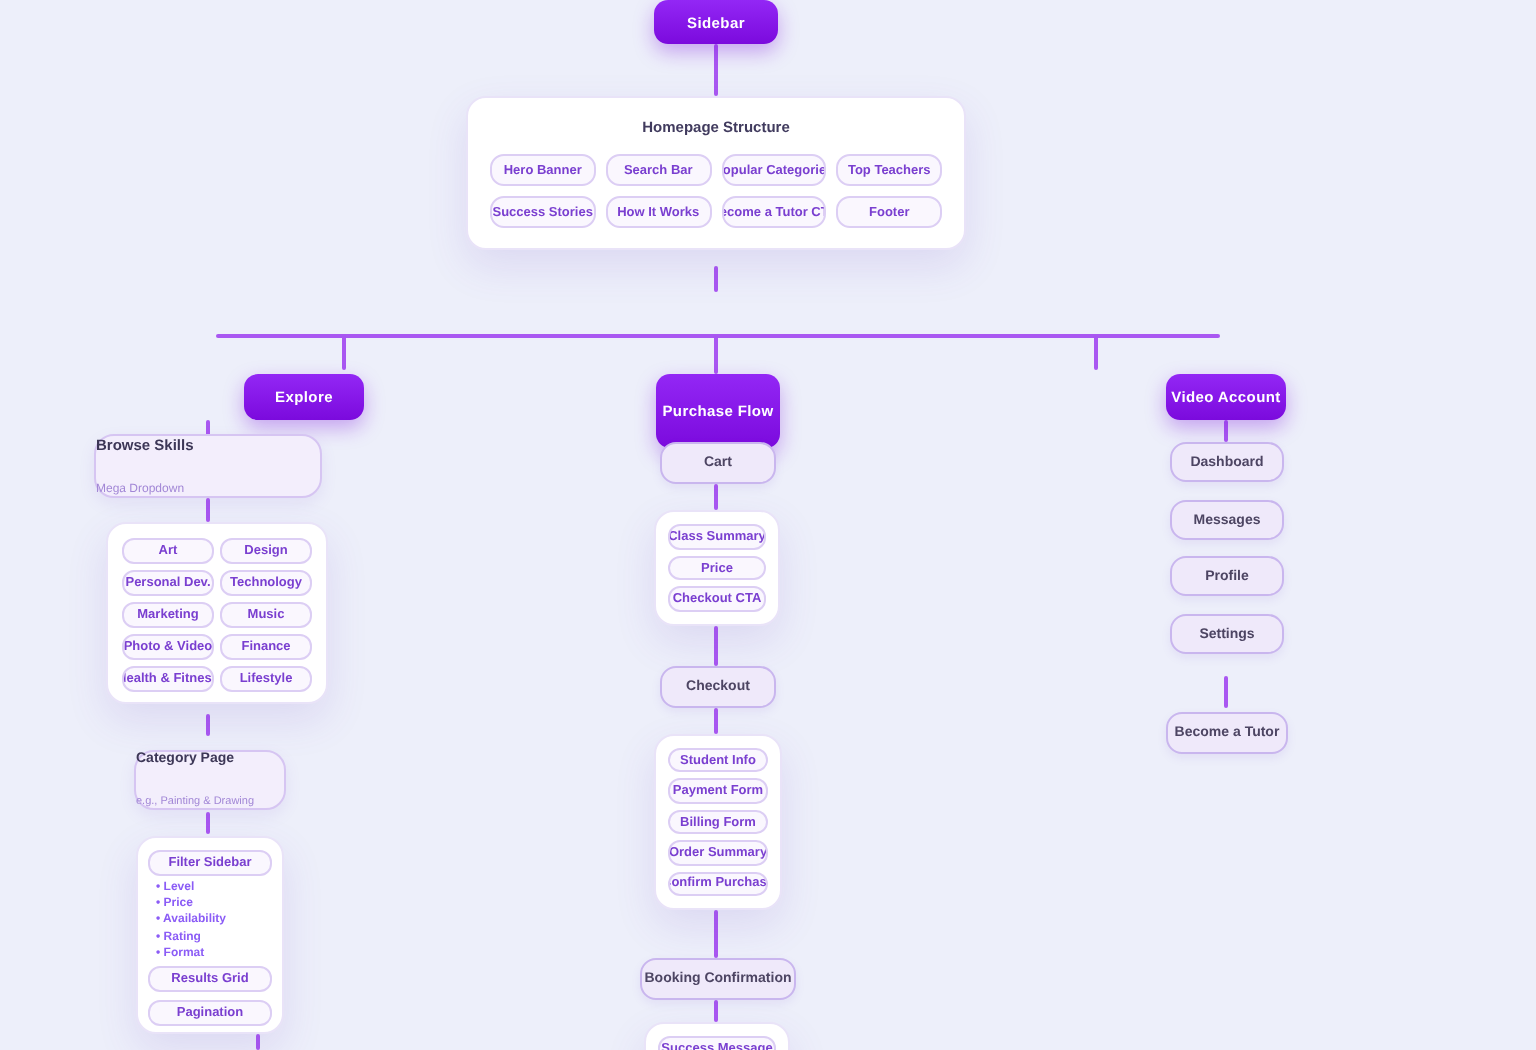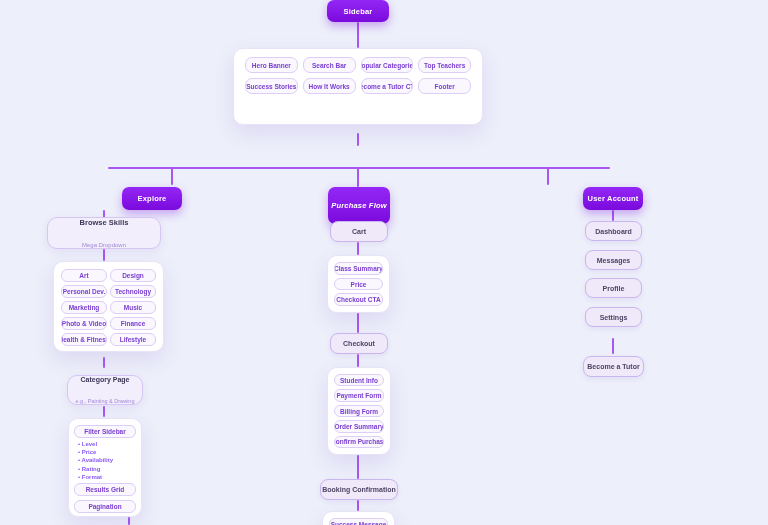--- a/index.html
+++ b/index.html
@@ -23,21 +23,21 @@
     font-size:7px;font-weight:bold;border-radius:8px;box-sizing:border-box;
     box-shadow:0 2px 5px rgba(130,90,210,.10);cursor:pointer;}
 
   
   .card{position:absolute;background:#ffffff;border:1px solid #e9e3f8;border-radius:10px;
     box-shadow:0 8px 20px rgba(108,70,190,.13);box-sizing:border-box;}
 
   
   .lavcard{position:absolute;background:#f3eefc;border:1px solid #d6c5f2;border-radius:10px;
     box-shadow:0 3px 8px rgba(130,90,210,.10);box-sizing:border-box;
-    display:flex;flex-direction:column;align-items:center;justify-content:center;gap:15px;}
+    display:flex;flex-direction:column;align-items:flex-start;justify-content:center;gap:15px;}
   .lavcard .t{font-size:7.5px;font-weight:bold;color:#3d3757;}
   .lavcard .s{font-size:6px;color:#a287d6;}
 
   
   .ipill{display:flex;align-items:center;justify-content:center;height:13px;
     background:#faf7fe;border:1px solid #dccef4;border-radius:6px;color:#7a3fd0;
     font-size:6.5px;font-weight:bold;white-space:nowrap;overflow:hidden;
     box-sizing:border-box;cursor:pointer;}
 
   .hs-card{display:flex;flex-direction:column;padding:8px 11px 8px;}
@@ -81,35 +81,36 @@
   <div class="vline" style="left:357px;top:354px;height:13px;"></div>
   <div class="vline" style="left:357px;top:455px;height:24px;"></div>
   <div class="vline" style="left:357px;top:500px;height:11px;"></div>
 
   <div class="vline" style="left:612px;top:210px;height:11px;"></div>
   <div class="vline" style="left:612px;top:338px;height:16px;"></div>
 
   <div class="node" style="left:327px;top:0;width:62px;height:22px;">Sidebar</div>
 
   <div class="card hs-card" style="left:233px;top:48px;width:250px;height:77px;">
+    <div class="hs-title">Homepage Structure</div>
     <div class="hs-grid">
         <div class="ipill">Hero Banner</div>
         <div class="ipill">Search Bar</div>
         <div class="ipill">Popular Categories</div>
         <div class="ipill">Top Teachers</div>
         <div class="ipill">Success Stories</div>
         <div class="ipill">How It Works</div>
         <div class="ipill">Become a Tutor CTA</div>
         <div class="ipill">Footer</div>
       </div>
   </div>
 
   <div class="node" style="left:74px;top:187px;width:60px;height:23px;margin-left:48px;">Explore</div>
-  <div class="node" style="left:328px;top:187px;width:62px;height:37px;font-style:italic;">Purchase Flow</div>
-  <div class="node" style="left:583px;top:187px;width:60px;height:23px;">User Account</div>
+  <div class="node" style="left:328px;top:187px;width:62px;height:37px;">Purchase Flow</div>
+  <div class="node" style="left:583px;top:187px;width:60px;height:23px;">Video Account</div>
 
   <div class="lavcard" style="left:47px;top:217px;width:114px;height:32px;">
     <div class="t">Browse Skills</div>
     <div class="s">Mega Dropdown</div>
   </div>
 
   <div class="card cat-grid" style="left:53px;top:261px;width:111px;height:91px;">
       <div class="ipill">Art</div>
       <div class="ipill">Design</div>
       <div class="ipill">Personal Dev.</div>

